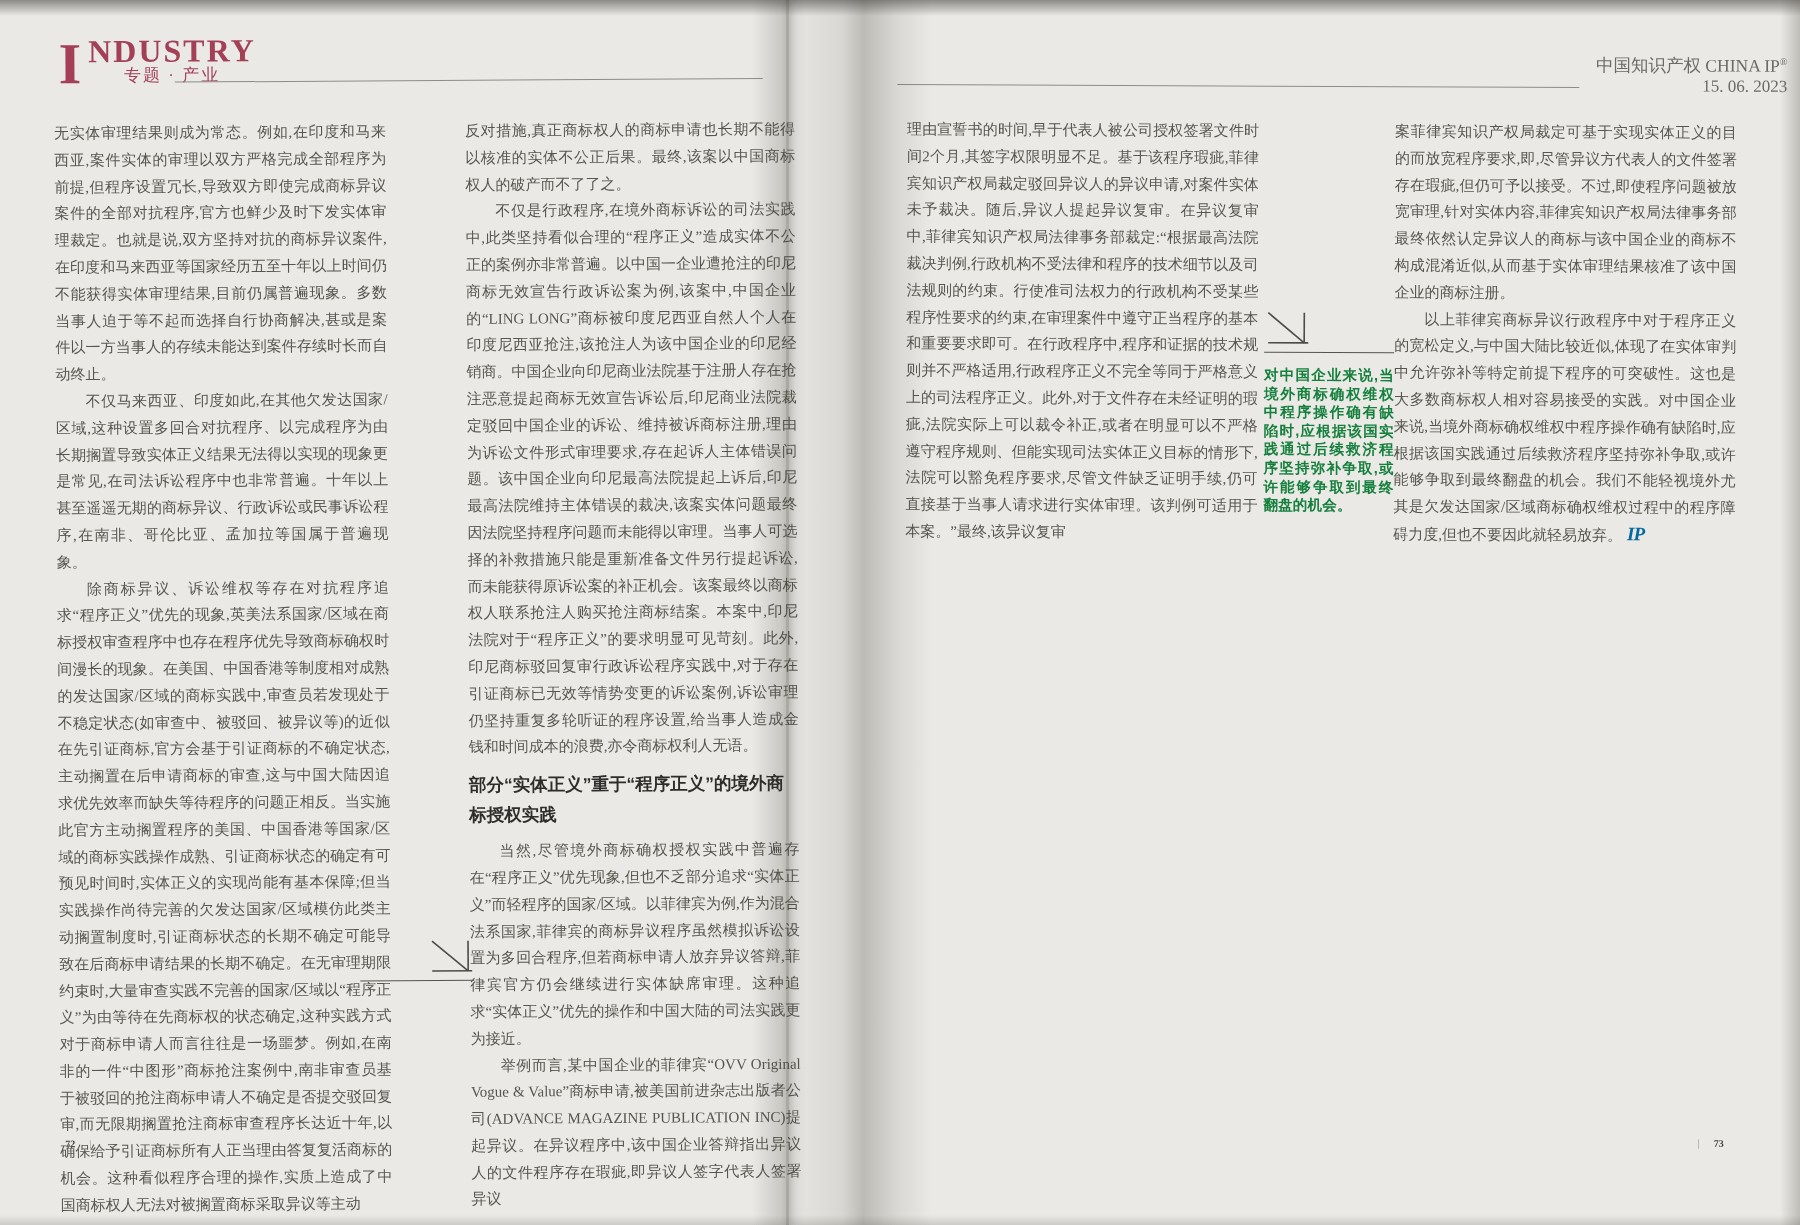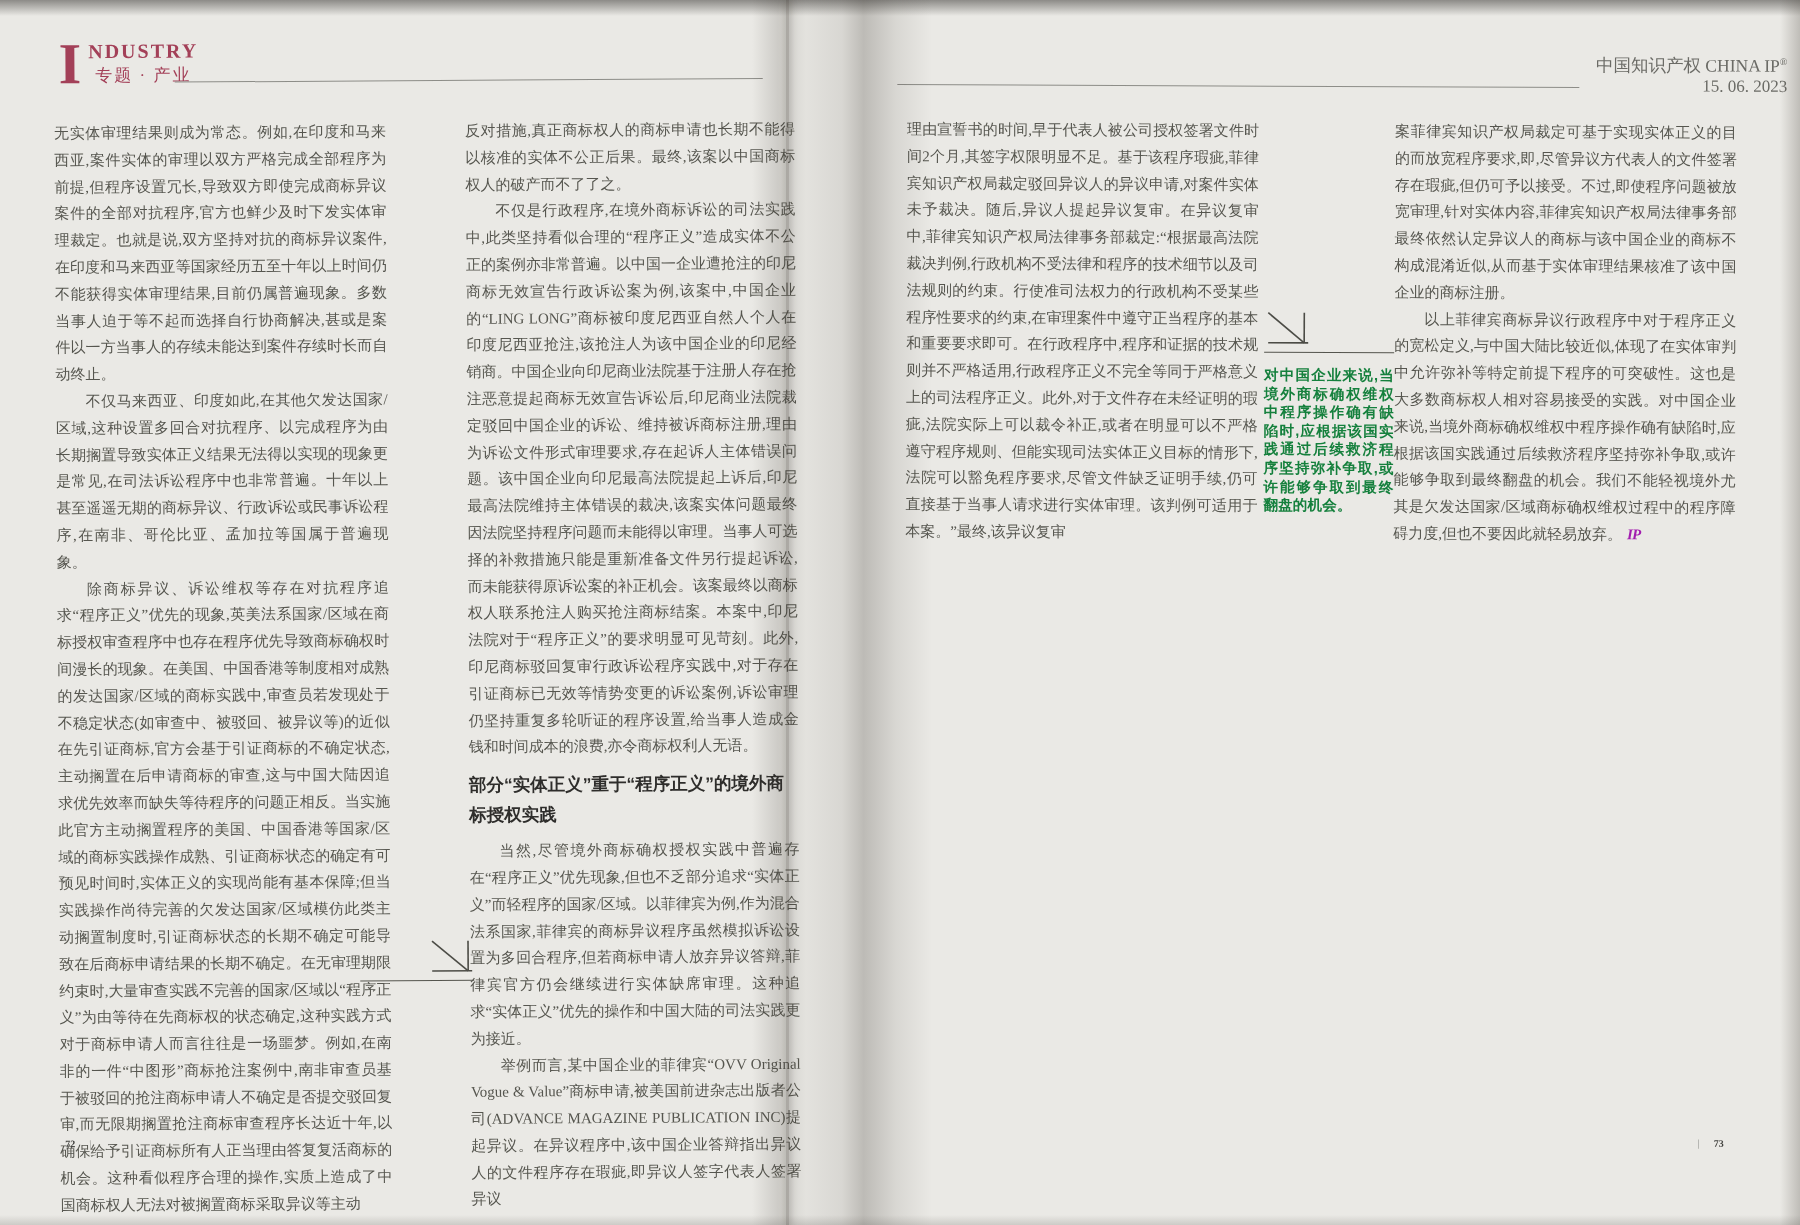--- a/index.html
+++ b/index.html
@@ -25,21 +25,21 @@
   .bottom-shade{position:absolute;left:0;bottom:0;width:1800px;height:10px;pointer-events:none;
     background:linear-gradient(0deg,rgba(70,66,60,.18),rgba(70,66,60,0));}
 
   .page-left{position:absolute;left:0;top:0;width:880px;height:1225px;transform:rotate(-0.35deg);}
   .page-right{position:absolute;left:880px;top:0;width:920px;height:1225px;transform:rotate(0.25deg);}
 
   
   .masthead{position:absolute;left:62px;top:36px;display:flex;align-items:flex-start;color:#a34058;}
   .drop-initial{font-family:"Liberation Serif",serif;font-size:58px;line-height:52px;font-weight:600;margin-right:7px;}
   .masthead-lines{display:flex;flex-direction:column;}
-  .masthead-title{font-family:"Liberation Serif",serif;font-size:20px;line-height:26px;letter-spacing:2px;font-weight:600;}
+  .masthead-title{font-family:"Liberation Serif",serif;font-size:32px;line-height:26px;letter-spacing:2px;font-weight:600;}
   .masthead-sub{font-size:17px;line-height:22px;margin-top:1px;letter-spacing:2px;text-align:center;}
   .rule-left{position:absolute;left:178px;top:80px;width:588px;height:1px;background:#8d8d88;}
 
   
   .rule-right{position:absolute;left:15px;top:86px;width:682px;height:1px;background:#8d8d88;}
   .pub-block{position:absolute;left:600px;top:50px;width:305px;text-align:right;color:#6b6b66;}
   .pub-name{font-size:17.5px;line-height:20px;}
   .pub-name sup{font-size:10px;}
   .pub-date{font-size:17px;line-height:22px;}
 
@@ -65,21 +65,21 @@
   .callout-left .arrow{margin-left:auto;}
   .callout-right .arrow{margin-right:auto;}
   .callout .sep{height:1px;background:#55554e;margin-top:4px;}
   .callout .quote{
     margin-top:13px;color:#15803d;font-weight:bold;
     font-size:14.5px;line-height:18.6px;text-align:justify;letter-spacing:.2px;
   }
 
   .endmark{
     font-family:"Liberation Serif",serif;font-style:italic;font-weight:bold;
-    color:#a21caf;font-size:15px;padding-left:5px;letter-spacing:-1px;
+    color:#0369a1;font-size:19px;padding-left:5px;letter-spacing:-1px;
   }
 
   .pagenum{position:absolute;top:1136px;font-size:10px;color:#3f3f3c;}
   .pagenum .num{font-weight:600;}
   .pagenum .bar{color:#8a8a85;font-weight:400;}
   .pagenum-left{left:62px;}
   .pagenum-left .bar{margin-left:14px;}
   .pagenum-right{left:820px;} 
   .pagenum-right .bar{margin-right:14px;}
 </style>

